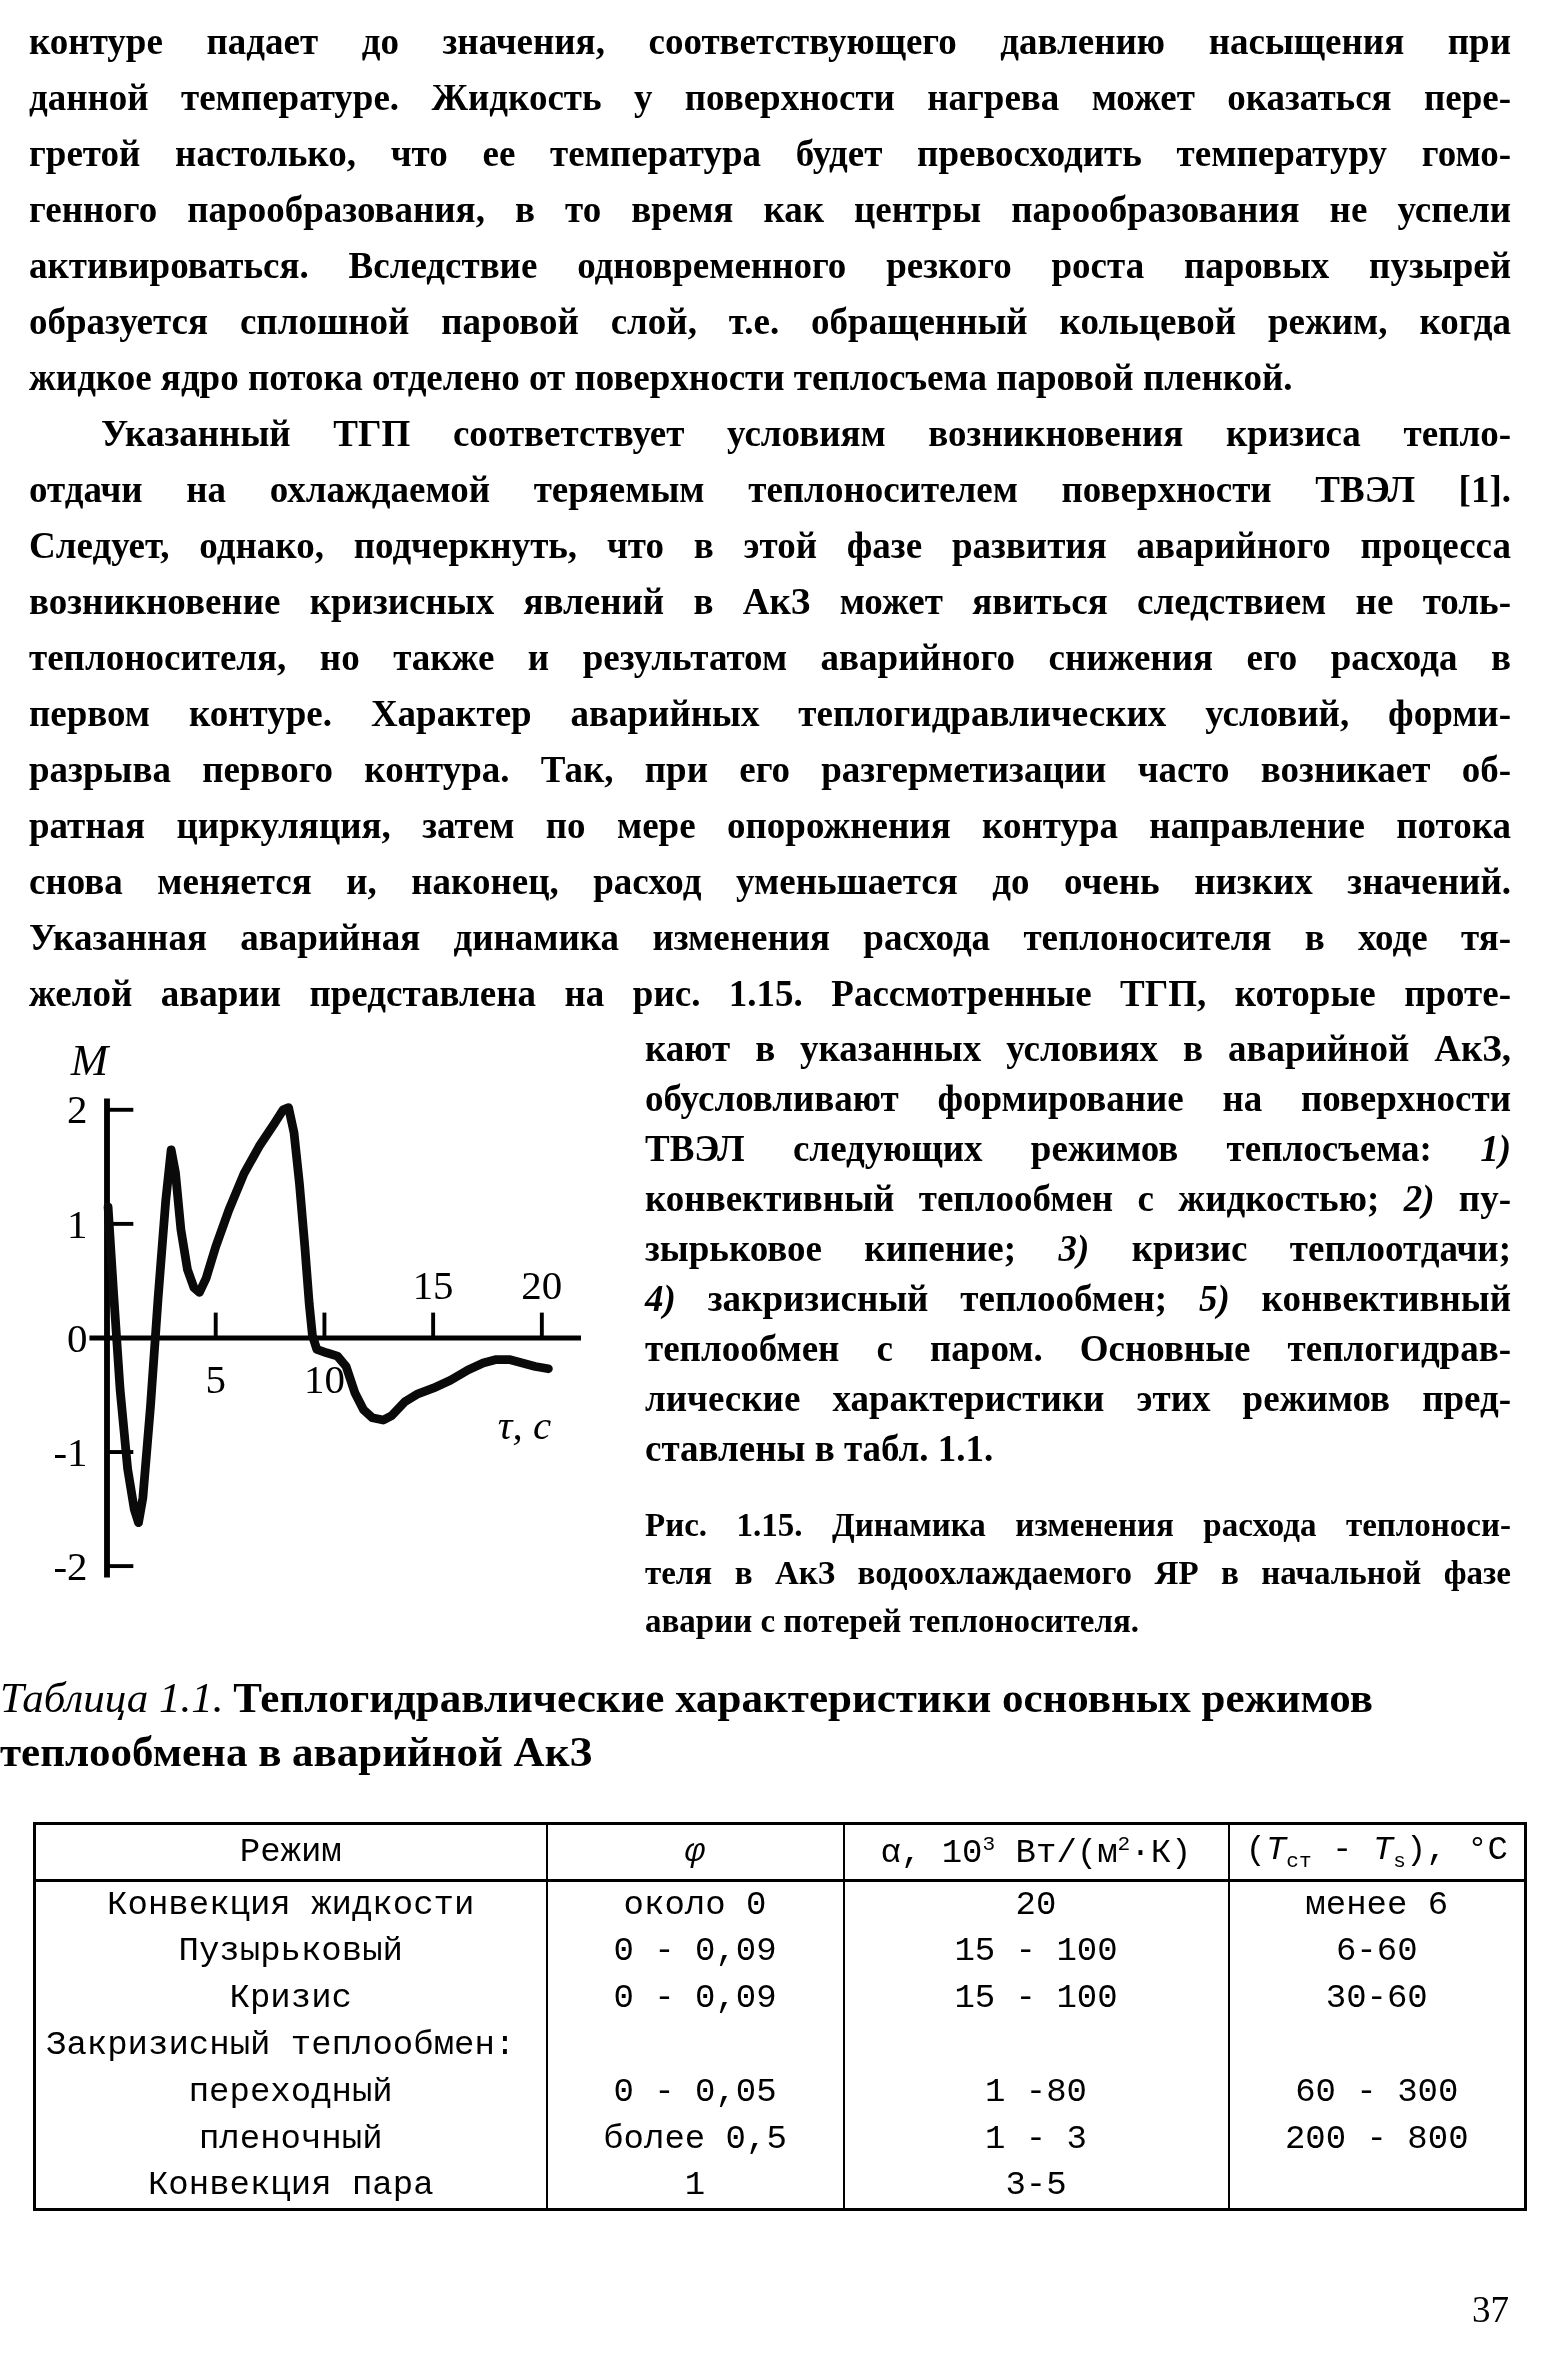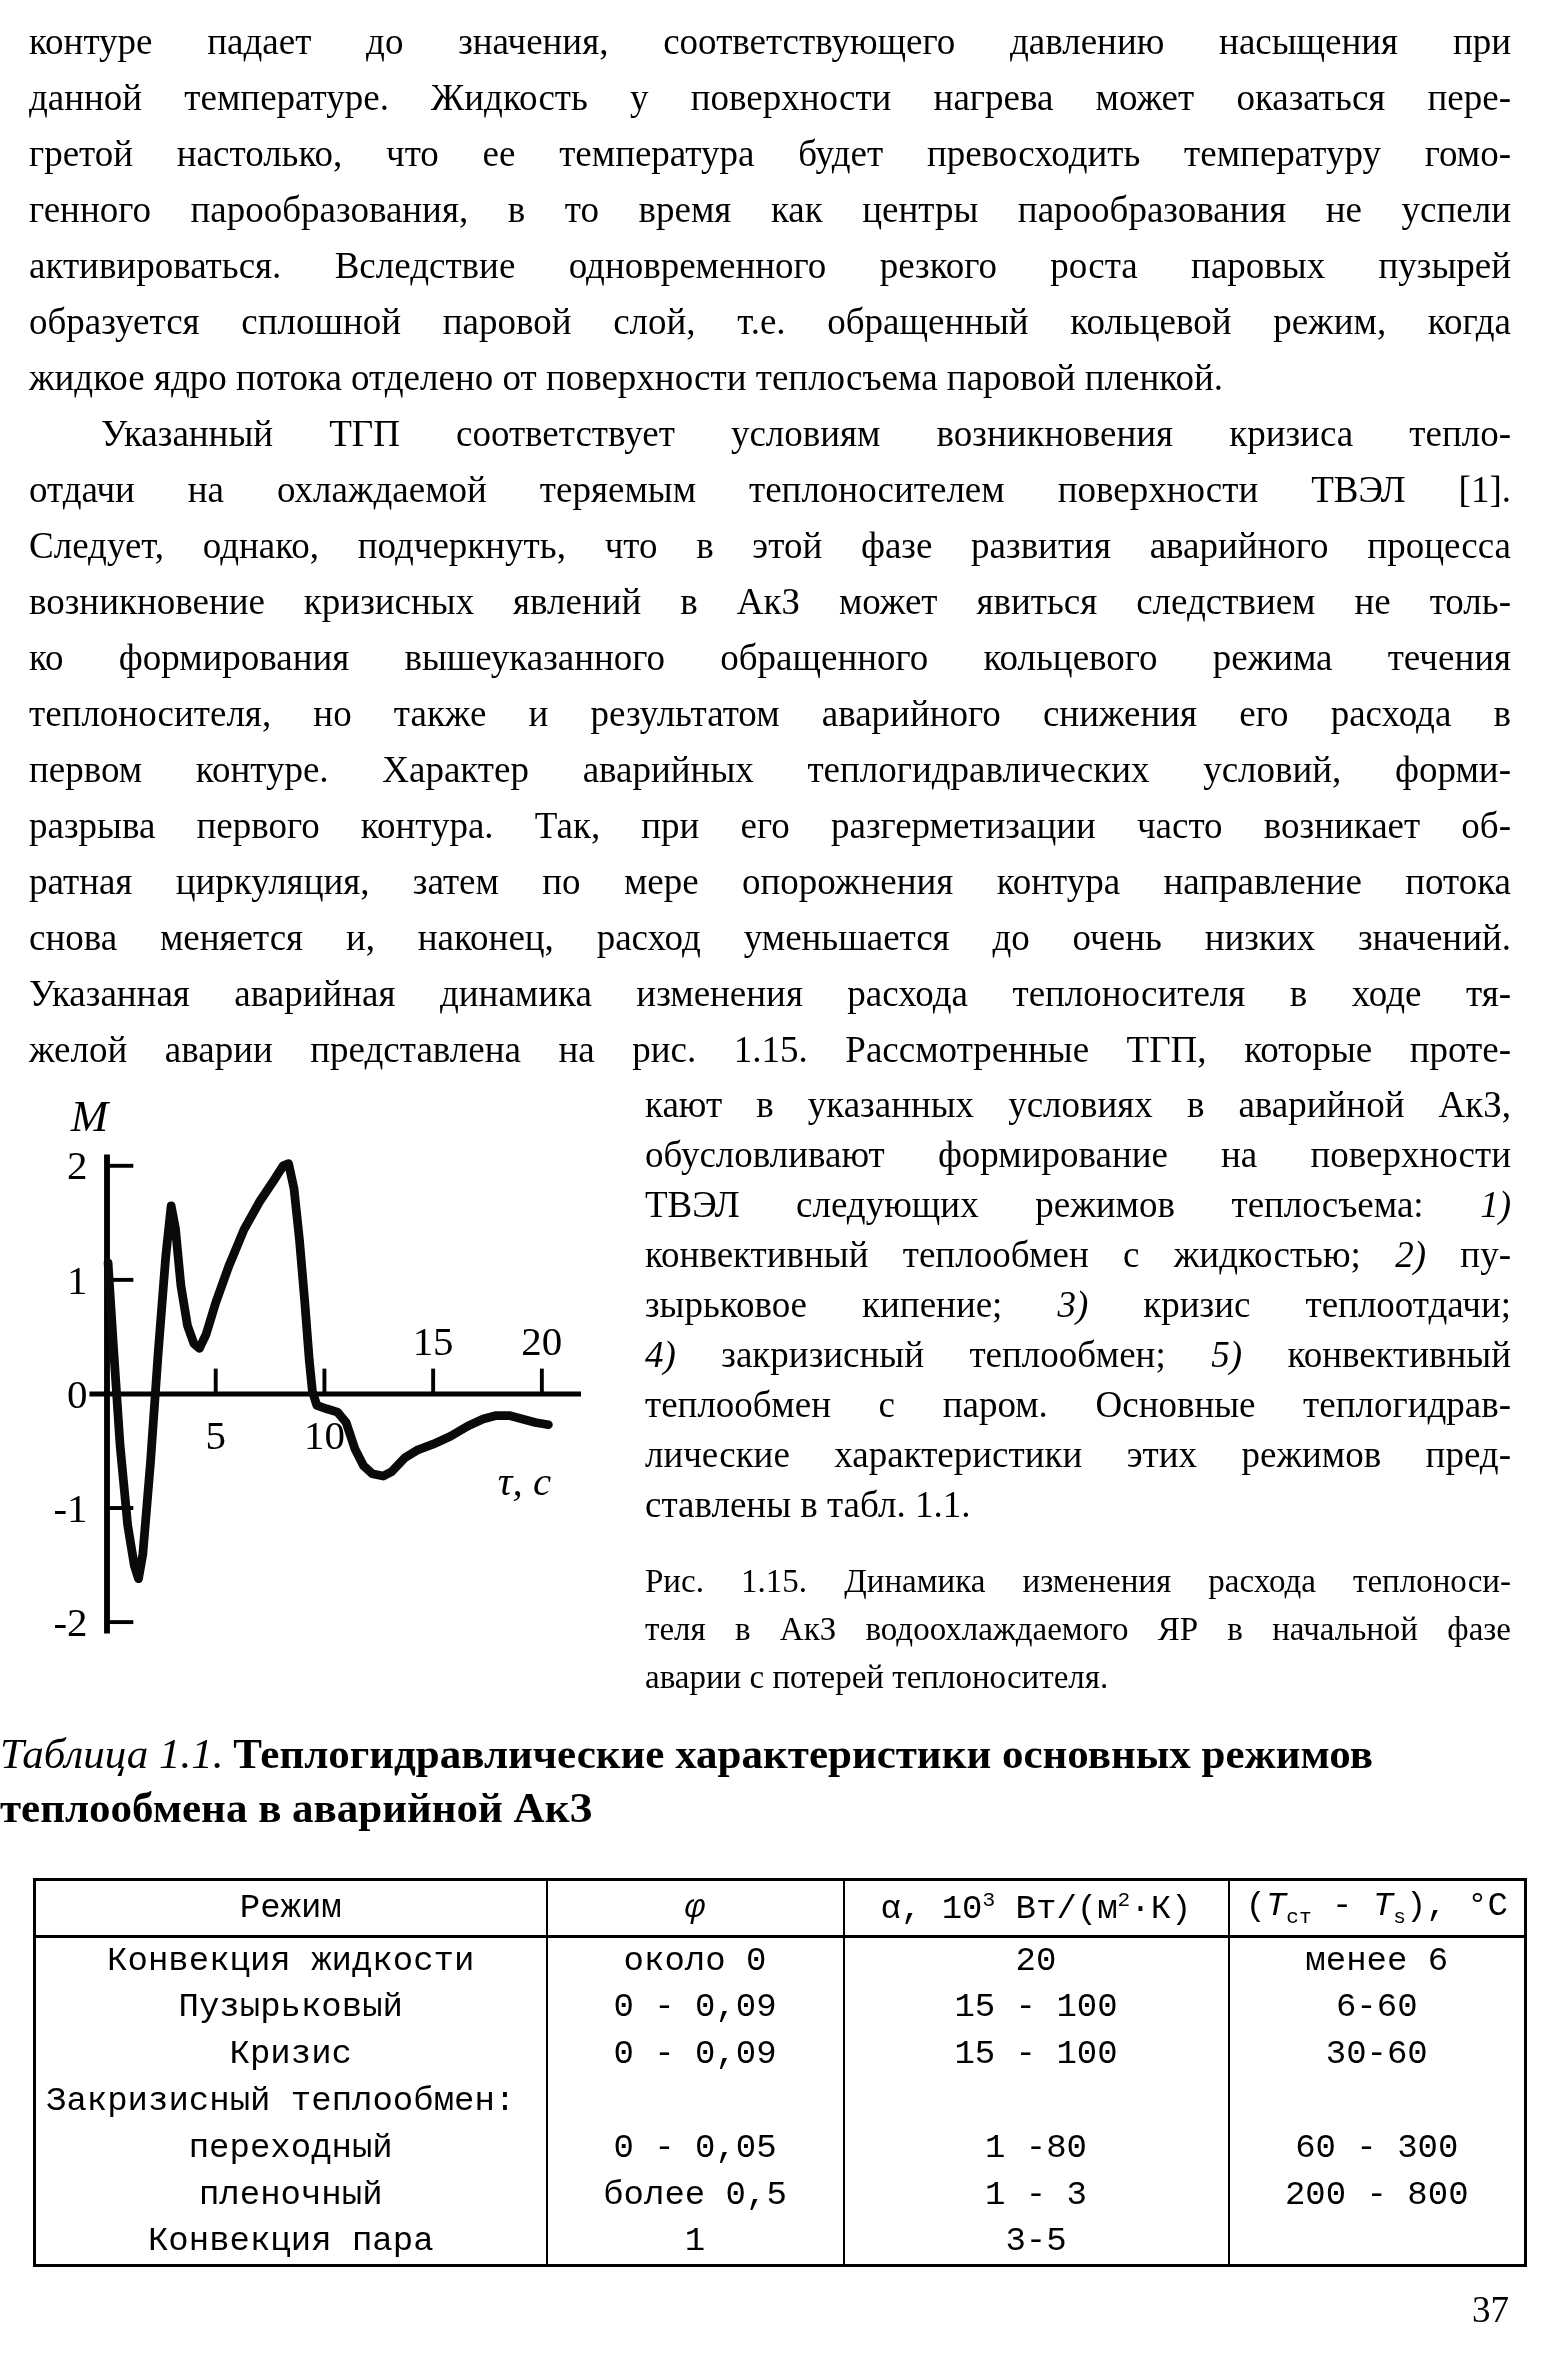--- a/index.html
+++ b/index.html
@@ -1,21 +1,21 @@
 <!DOCTYPE html>
 <html><head>
 <meta charset="utf-8">
 <style>
   html,body { margin:0; padding:0; background:#ffffff; }
   .page {
     position:relative; width:1560px; height:2360px; background:#fff;
     font-family:"Liberation Serif", serif; color:#000; overflow:hidden;
   }
   .bodytext { padding:13.7px 49px 0 29px; font-size:37px; line-height:56px; }
-  .jline { text-align:justify; text-align-last:justify; }
+  .jline { text-align:justify; text-align-last:justify;font-weight:bold; }
   .jline.lastline { text-align-last:left; }
   .jline.indent { text-indent:72px; }
   .jline i { font-style:italic; }
 
   .mid { display:flex; margin:2px 49px 0 29px; }
   .figure { flex:0 0 585px; width:585px; }
   .figure svg { display:block; }
   .rightcol { flex:1; padding-left:31px; font-size:37px; line-height:50px; }
   .caption { margin-top:27px; font-size:33px; line-height:48px; }
 
@@ -58,21 +58,20 @@
       <div class="jline">данной температуре. Жидкость у поверхности нагрева может оказаться пере-</div>
       <div class="jline">гретой настолько, что ее температура будет превосходить температуру гомо-</div>
       <div class="jline">генного парообразования, в то время как центры парообразования не успели</div>
       <div class="jline">активироваться. Вследствие одновременного резкого роста паровых пузырей</div>
       <div class="jline">образуется сплошной паровой слой, т.е. обращенный кольцевой режим, когда</div>
       <div class="jline lastline">жидкое ядро потока отделено от поверхности теплосъема паровой пленкой.</div>
       <div class="jline indent">Указанный ТГП соответствует условиям возникновения кризиса тепло-</div>
       <div class="jline">отдачи на охлаждаемой теряемым теплоносителем поверхности ТВЭЛ [1].</div>
       <div class="jline">Следует, однако, подчеркнуть, что в этой фазе развития аварийного процесса</div>
       <div class="jline">возникновение кризисных явлений в АкЗ может явиться следствием не толь-</div>
-      <div class="jline">ко формирования вышеуказанного обращенного кольцевого режима течения</div>
       <div class="jline">теплоносителя, но также и результатом аварийного снижения его расхода в</div>
       <div class="jline">первом контуре. Характер аварийных теплогидравлических условий, форми-</div>
       <div class="jline">разрыва первого контура. Так, при его разгерметизации часто возникает об-</div>
       <div class="jline">ратная циркуляция, затем по мере опорожнения контура направление потока</div>
       <div class="jline">снова меняется и, наконец, расход уменьшается до очень низких значений.</div>
       <div class="jline">Указанная аварийная динамика изменения расхода теплоносителя в ходе тя-</div>
       <div class="jline">желой аварии представлена на рис. 1.15. Рассмотренные ТГП, которые проте-</div>
     </div>
 
   <div class="mid">

